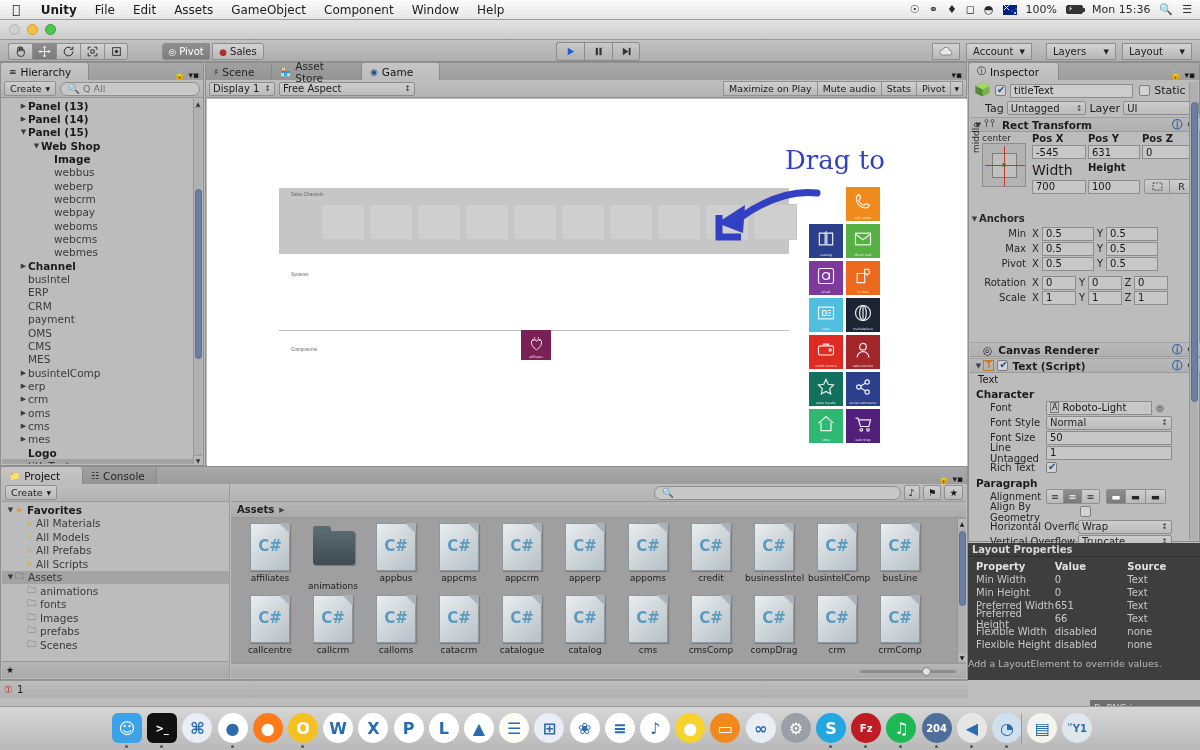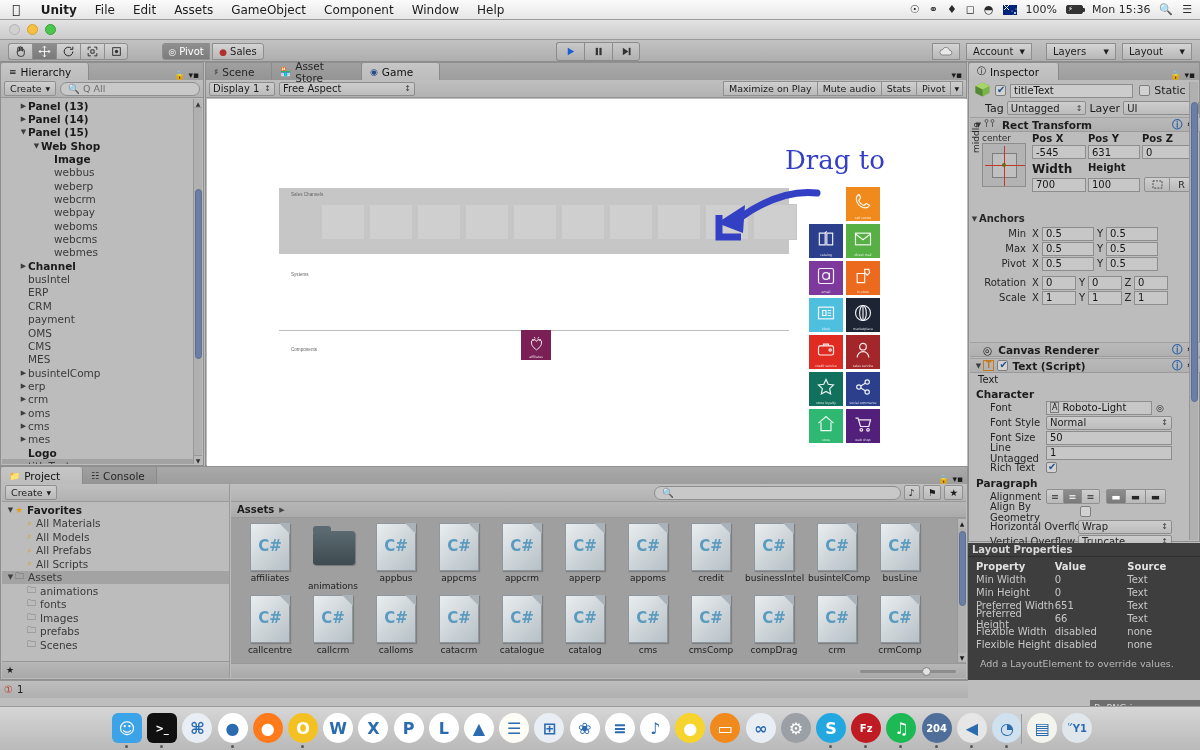--- a/index.html
+++ b/index.html
@@ -647,21 +647,21 @@
         <span style="width:56px;font-size:10px;font-weight:bold;">Pos X</span>
         <span style="width:54px;font-size:10px;font-weight:bold;">Pos Y</span>
         <span style="width:54px;font-size:10px;font-weight:bold;">Pos Z</span>
       </div>
       <div style="display:flex;gap:2px;margin-top:1px;">
         <span class="ifield" style="width:54px;">-545</span>
         <span class="ifield" style="width:52px;">631</span>
         <span class="ifield" style="width:52px;">0</span>
       </div>
       <div style="display:flex;margin-top:3px;">
-        <span style="width:56px;font-size:12px;font-weight:bold;">Width</span>
+        <span style="width:56px;font-size:14px;font-weight:normal;">Width</span>
         <span style="width:54px;font-size:10px;font-weight:bold;">Height</span>
       </div>
       <div style="display:flex;gap:2px;margin-top:1px;align-items:center;">
         <span class="ifield" style="width:54px;">700</span>
         <span class="ifield" style="width:52px;">100</span>
         <span style="display:flex;margin-left:2px;">
           <span class="minibtn" style="border-radius:2px 0 0 2px;width:26px;justify-content:center;">
             <svg width="11" height="9" viewBox="0 0 24 20" fill="none" stroke="#333" stroke-width="2" stroke-dasharray="4 3">
                 <rect x="2" y="2" width="20" height="16"></rect>
               </svg>
@@ -836,21 +836,21 @@
         <span class="p">Flexible Width</span>
         <span class="v">disabled</span>
         <span class="v">none</span>
       </div>
       <div class="lr">
         <span class="p">Flexible Height</span>
         <span class="v">disabled</span>
         <span class="v">none</span>
       </div>
     </div>
-  <div style="padding-left:12px;padding-top:7px;color:#b9b9b9;font-size:9.5px;">Add a LayoutElement to override values.</div>
+  <div style="padding-left:0;padding-top:7px;color:#b9b9b9;font-size:9.5px;">Add a LayoutElement to override values.</div>
 </div>
 
 <div class="panel" id="projectpanel" style="left:0; top:466px; width:968px; height:214px;">
   <div class="tabstrip">
     <div class="tab sel" style="width:82px;">
       <span style="font-size:9px;">📁</span>
       <span>Project</span>
     </div>
     <div class="tab" style="width:74px;">
       <span style="font-size:9px;">☷</span>

